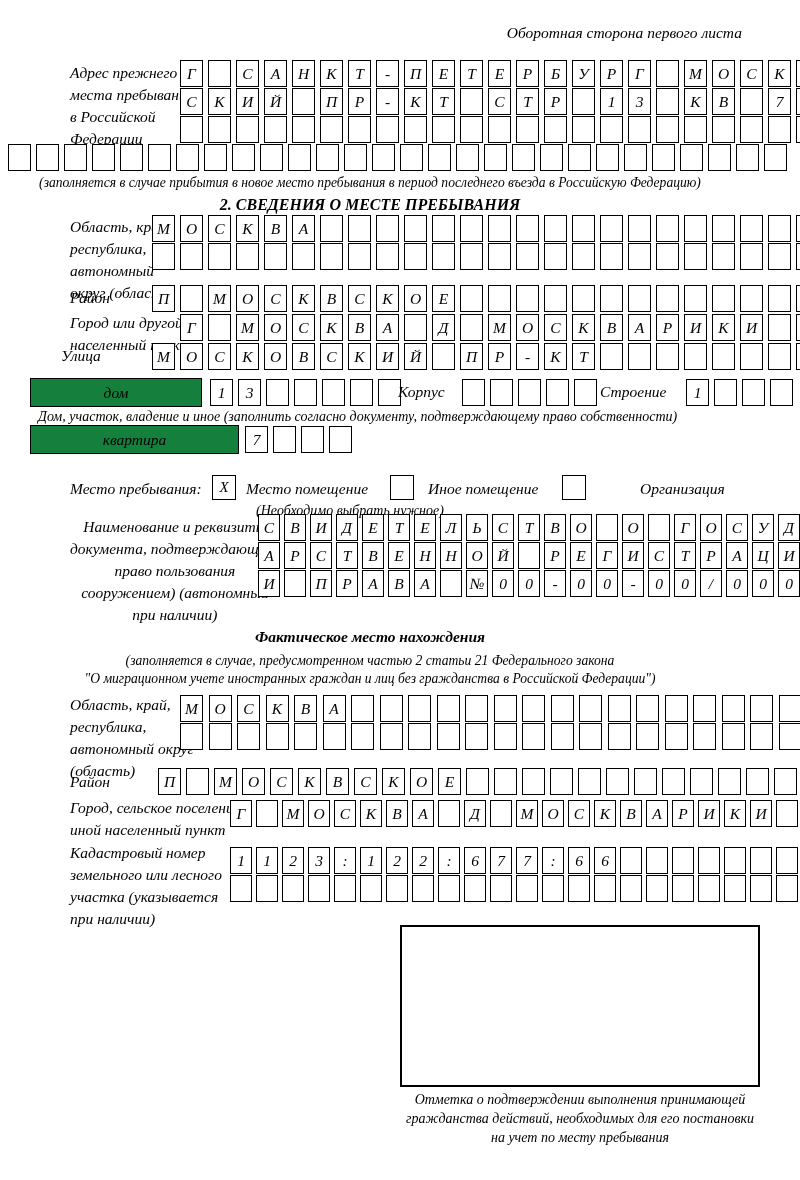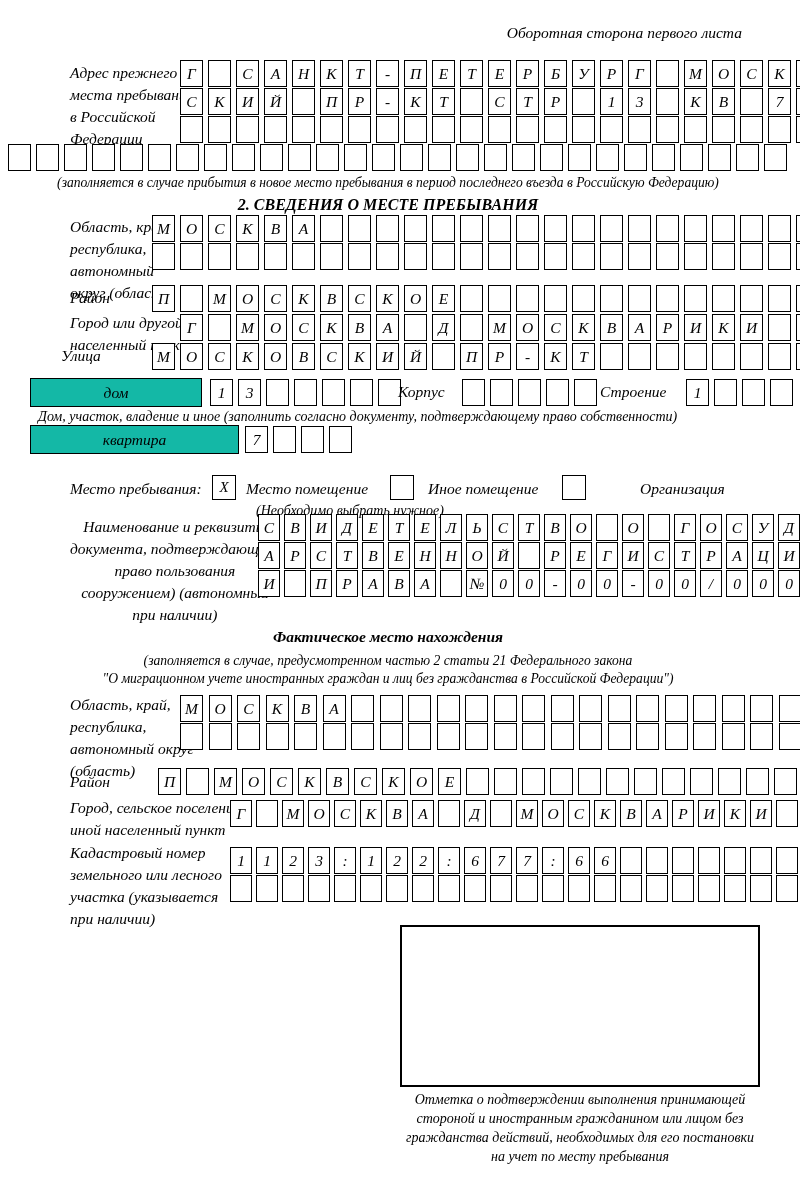--- a/index.html
+++ b/index.html
@@ -12,25 +12,25 @@
   .bold{font-weight:bold;}
   .center{text-align:center;}
   .grid{display:flex;gap:5px;}
   .grid.g55{gap:5.5px;}
   .grid.tight{gap:4px;}
   .cell{width:21px;height:25px;border:1.8px solid #000;box-sizing:content-box;
         display:flex;align-items:center;justify-content:center;
         font-size:15.5px;flex:0 0 auto;background:#fff;}
   .tight .cell{width:20px;}
   .widebox{border:1.8px solid #000;height:27px;display:flex;align-items:center;
-        justify-content:center;font-size:15.5px;background:#14b8a6;}
+        justify-content:center;font-size:15.5px;background:#15803d;}
   .cbx{width:22px;height:23px;border:1.8px solid #000;display:flex;align-items:center;
         justify-content:center;font-size:15px;background:#fff;}
   .stamp{border:2px solid #000;background:#fff;}
-  .fullw{left:18px;width:740px;}
+  .fullw{left:0;width:740px;}
 </style>
 </head>
 <body>
 
 <div id="page">
 
   <div class="abs lbl" style="top:22px;right:58px;">Оборотная сторона первого листа</div>
 
   <div class="abs" style="top:62px;left:70px;">
     <div class="lbl">Адрес прежнего</div>
@@ -579,18 +579,17 @@
       <span class="cell"></span>
       <span class="cell"></span>
       <span class="cell"></span>
       <span class="cell"></span>
       <span class="cell"></span>
     </div>
 
   <div class="abs stamp" style="top:925px;left:400px;width:356px;height:158px;"></div>
   <div class="abs center" style="top:1090px;left:395px;width:370px;">
     <div class="cap" style="white-space:normal;line-height:19px;">Отметка о подтверждении выполнения принимающей</div>
-    <div class="cap" style="white-space:normal;line-height:19px;">стороной и иностранным гражданином или лицом без</div>
     <div class="cap" style="white-space:normal;line-height:19px;">гражданства действий, необходимых для его постановки</div>
     <div class="cap" style="white-space:normal;line-height:19px;">на учет по месту пребывания</div>
   </div>
 
 </div>
 
 </body></html>

